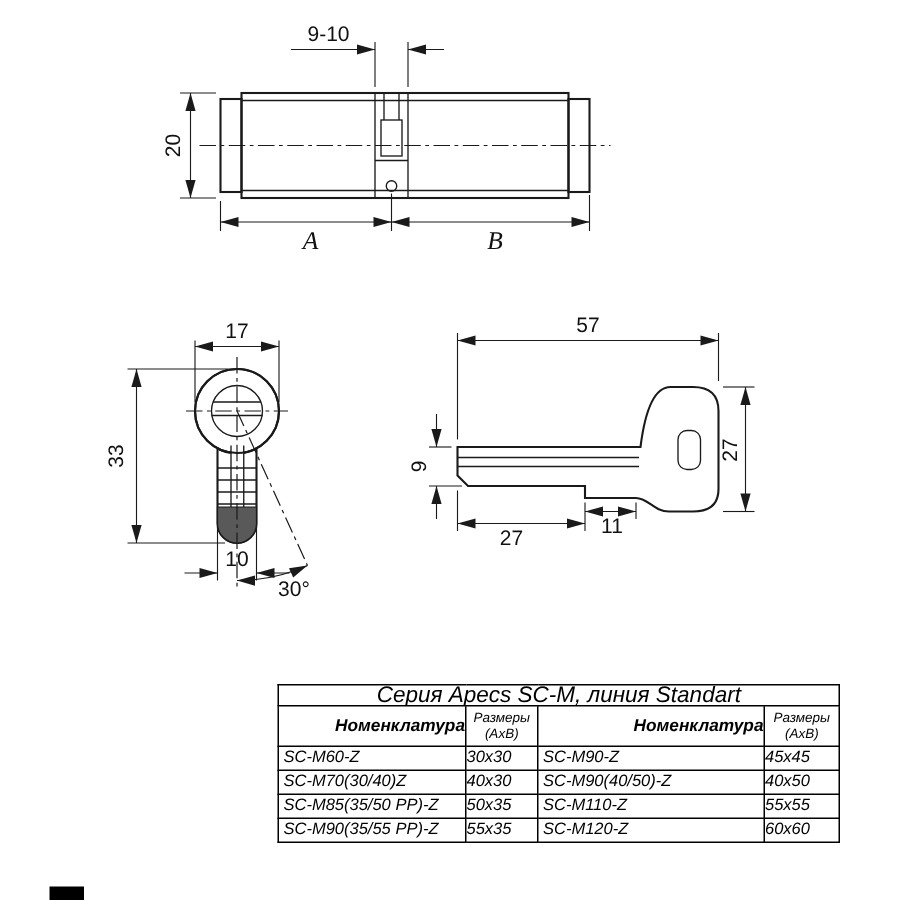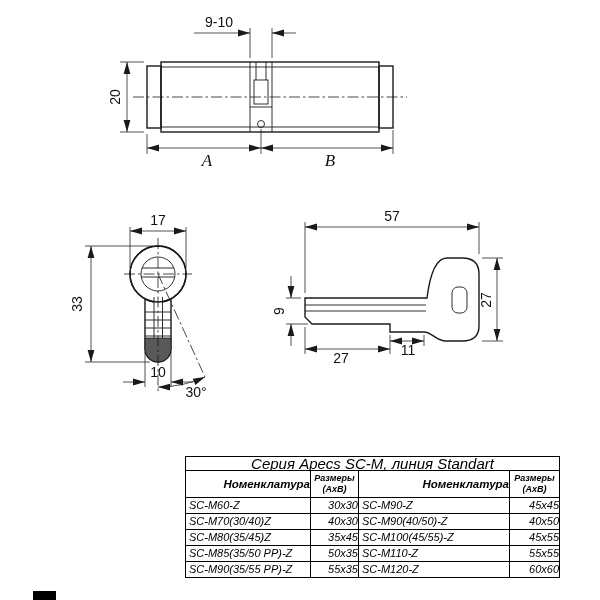--- a/index.html
+++ b/index.html
@@ -11,24 +11,24 @@
   .ext{stroke:#1a1a1a;stroke-width:0.75;}
   .dim{fill:none;stroke:#1a1a1a;stroke-width:0.75;}
   .cl{fill:none;stroke:#1a1a1a;stroke-width:0.8;stroke-dasharray:11 3 2.5 3;}
   text{font-family:"Liberation Sans",sans-serif;font-size:14px;fill:#111;}
   text.ab{font-family:"Liberation Serif",serif;font-style:italic;font-size:17px;}
   .table-wrap{position:absolute;left:185px;top:456px;width:374px;}
   table{border-collapse:collapse;width:100%;table-layout:fixed;}
   td,th{border:1px solid #000;font-style:italic;overflow:hidden;white-space:nowrap;padding:0;}
   .title-row td{text-align:center;font-size:15px;height:13px;line-height:13px;}
   th.nomh{font-size:11.5px;font-weight:bold;text-align:right;height:26px;}
-  th.sizeh{font-weight:bold;text-align:center;height:26px;margin-top:36px;}
+  th.sizeh{font-weight:normal;text-align:center;height:26px;margin-top:36px;}
   .szl{display:block;font-size:9px;line-height:11px;font-style:italic;}
   td.nom{font-size:11px;height:15px;line-height:15px;padding-left:3px;}
-  td.size{font-size:11px;height:15px;line-height:15px;text-align:right;}
+  td.size{font-size:11px;height:15px;line-height:15px;text-align:left;}
   .corner-mark{position:absolute;left:33px;top:591px;width:23px;height:9px;background:#000;}
 </style>
 </head>
 <body>
 
 <svg id="drawing" width="600" height="456" viewBox="0 0 600 456" xmlns="http://www.w3.org/2000/svg">
   <defs>
     <marker id="arr" markerUnits="userSpaceOnUse" markerWidth="14" markerHeight="10" refX="13" refY="5" orient="auto-start-reverse">
       <path d="M1,1.6 L13,5 L1,8.4 Z" fill="#1a1a1a"></path>
     </marker>
@@ -200,26 +200,20 @@
       <td class="nom">SC-M90-Z</td>
       <td class="size">45x45</td>
     </tr>
     <tr>
       <td class="nom">SC-M70(30/40)Z</td>
       <td class="size">40x30</td>
       <td class="nom">SC-M90(40/50)-Z</td>
       <td class="size">40x50</td>
     </tr>
     <tr>
-      <td class="nom">SC-M80(35/45)Z</td>
-      <td class="size">35x45</td>
-      <td class="nom">SC-M100(45/55)-Z</td>
-      <td class="size">45x55</td>
-    </tr>
-    <tr>
       <td class="nom">SC-M85(35/50 PP)-Z</td>
       <td class="size">50x35</td>
       <td class="nom">SC-M110-Z</td>
       <td class="size">55x55</td>
     </tr>
     <tr>
       <td class="nom">SC-M90(35/55 PP)-Z</td>
       <td class="size">55x35</td>
       <td class="nom">SC-M120-Z</td>
       <td class="size">60x60</td>

